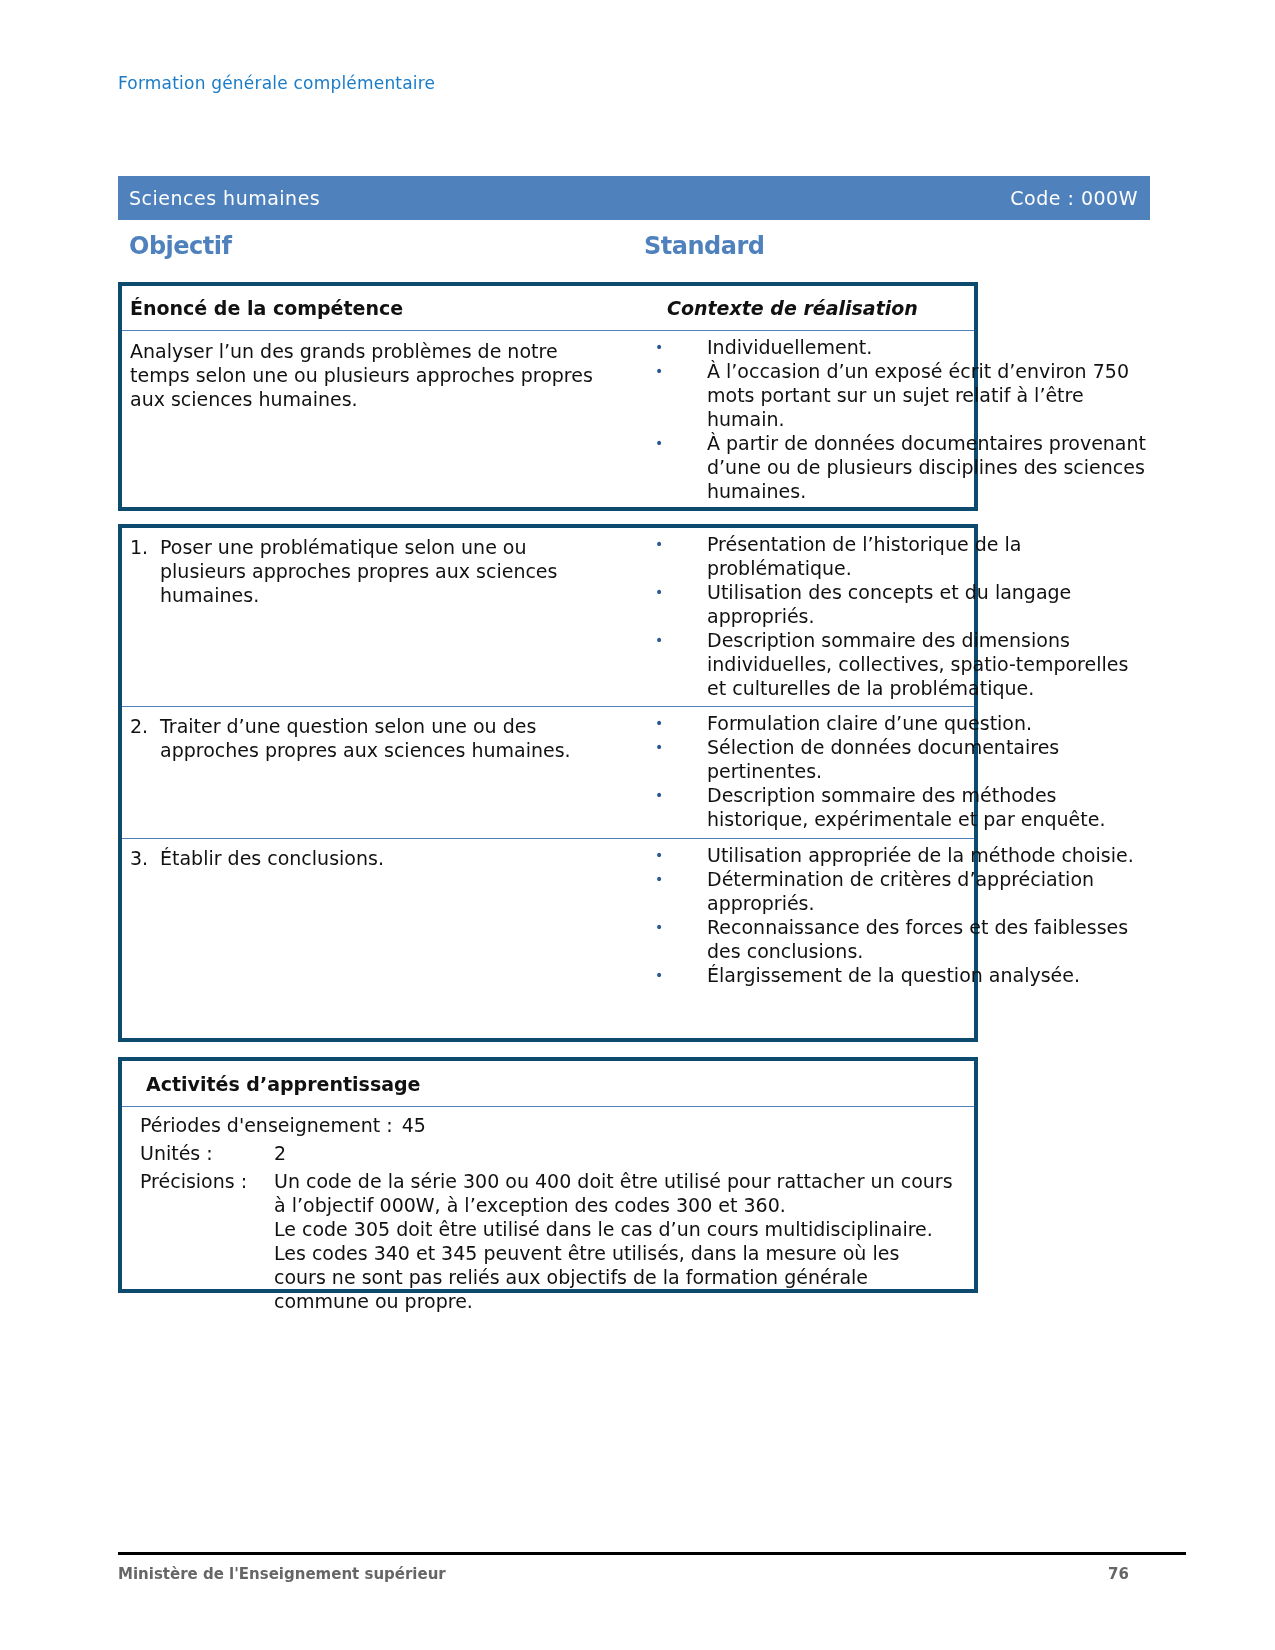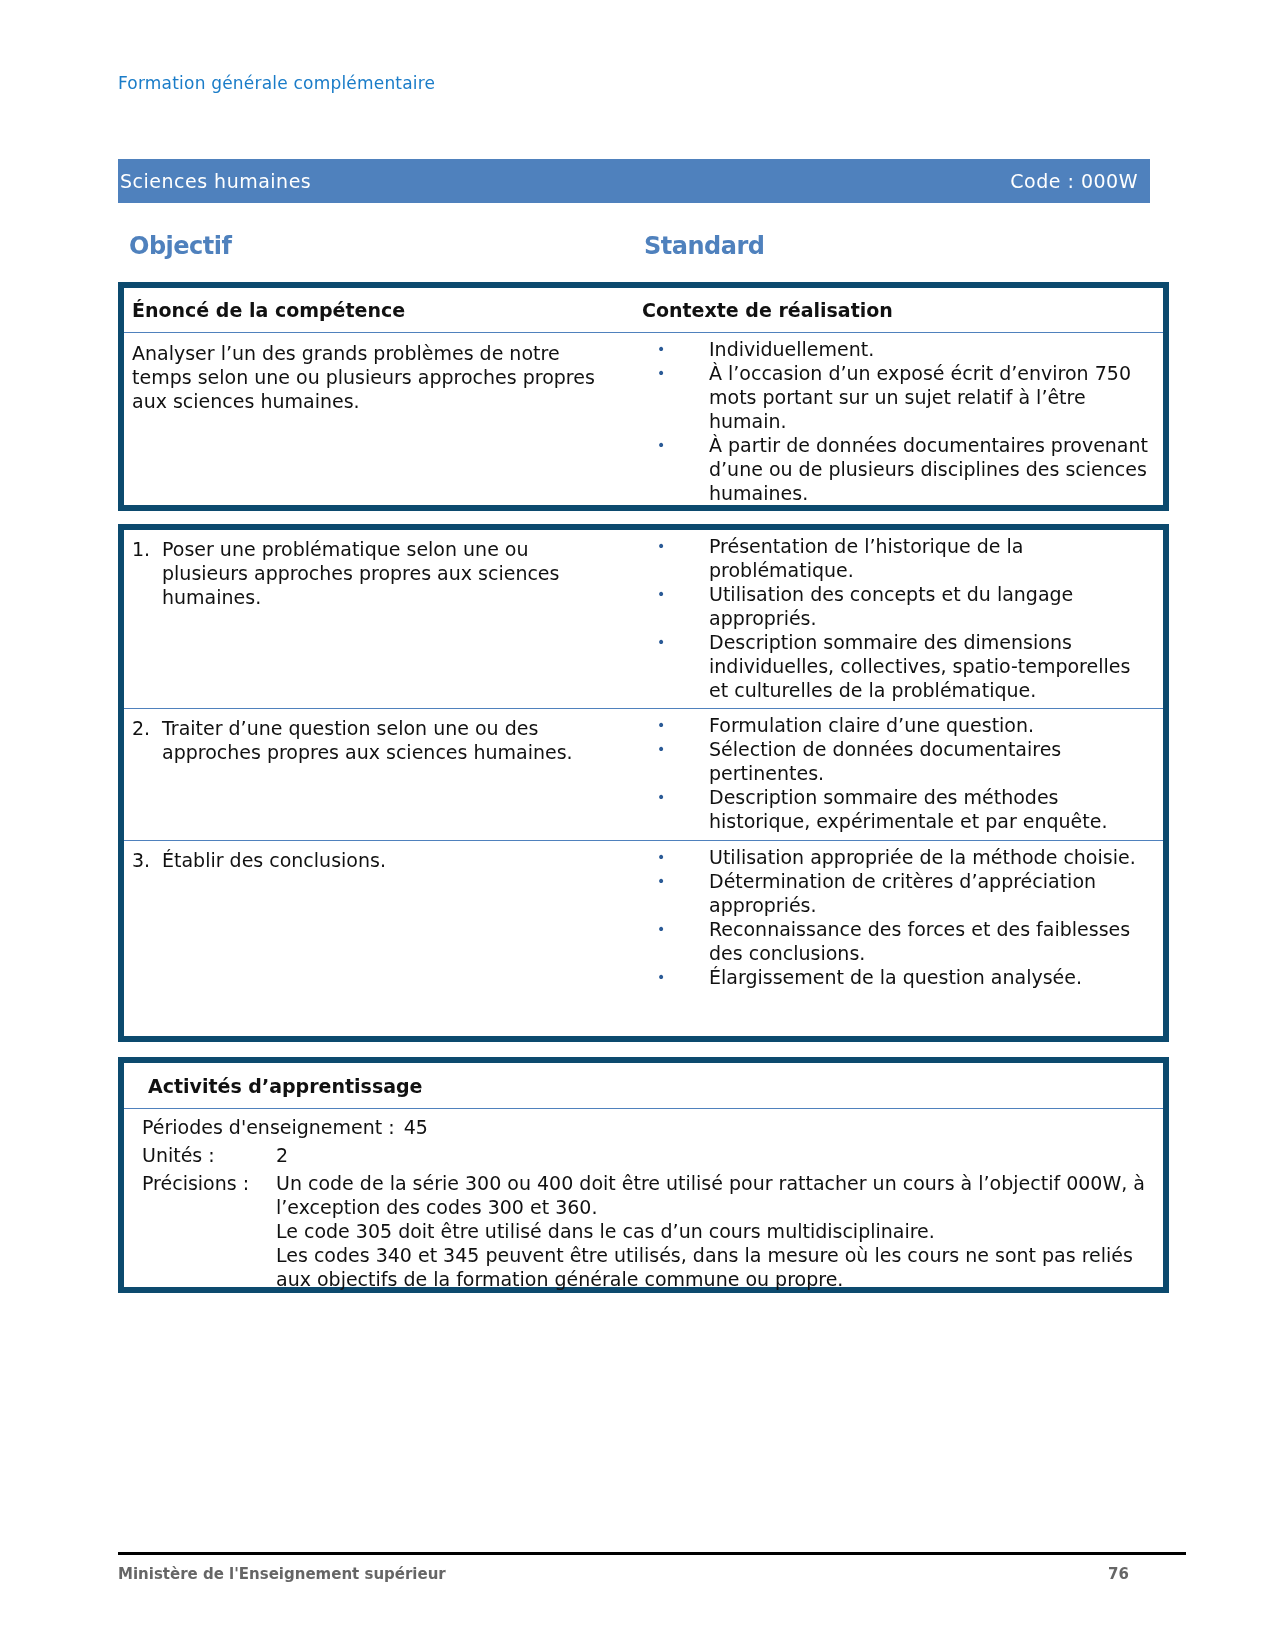--- a/index.html
+++ b/index.html
@@ -1,21 +1,21 @@
 <!DOCTYPE html>
 <html><head>
 <meta charset="utf-8">
 <style>
   html, body { margin:0; padding:0; background:#fff; }
   body { width:1275px; height:1650px; position:relative; font-family:"DejaVu Sans", sans-serif; color:#111; }
   .top-title { position:absolute; left:118px; top:73px; font-size:17px; color:#1a7cc8; letter-spacing:0.2px; }
-  .band { position:absolute; left:118px; top:159px; width:1032px; height:44px; background:#4f81bd; color:#fff; font-size:19px; display:flex; align-items:center; justify-content:space-between; padding:0 12px 0 2px; box-sizing:border-box; letter-spacing:0.5px; }
+  .band { position:absolute; left:118px; top:176px; width:1032px; height:44px; background:#4f81bd; color:#fff; font-size:19px; display:flex; align-items:center; justify-content:space-between; padding:0 12px 0 11px; box-sizing:border-box; letter-spacing:0.5px; }
   .colheads { position:absolute; top:232px; left:118px; width:1032px; height:40px; }
   .colhead { position:absolute; font-weight:bold; font-size:24px; color:#4f81bd; letter-spacing:-0.5px; }
-  .box { position:absolute; left:118px; width:1051px; border:6px solid #0c4a6e; box-sizing:border-box; }
+  .box { position:absolute; left:118px; width:860px; border:4px solid #0c4a6e; box-sizing:border-box; }
   .hrow { height:44px; border-bottom:1.5px solid #4f81bd; position:relative; font-weight:bold; font-size:19px; }
   .hrow span { position:absolute; top:11px; }
   .row { position:relative; border-bottom:1.5px solid #4f81bd;padding-left:43px; }
   .row:last-child { border-bottom:none; }
   .lc { position:absolute; left:8px; top:7px; width:480px; font-size:19px; line-height:24px; }
   .lc .num { display:inline-block; width:30px; }
   .lc .item { display:flex; }
   .lc .item .t { flex:1; }
   .rc { position:absolute; left:510px; top:4px; width:510px; font-size:19px; line-height:24px; }
   .bul { display:flex; }
@@ -40,21 +40,21 @@
 </div>
 
 <div class="colheads">
   <span class="colhead" style="left:11px;">Objectif</span>
   <span class="colhead" style="left:526px;">Standard</span>
 </div>
 
 <div class="box" style="top:282px; height:229px;">
   <div class="hrow">
     <span style="left:8px;">Énoncé de la compétence</span>
-    <span style="left:518px;">Contexte de réalisation</span>
+    <span style="left:545px;font-style:italic;">Contexte de réalisation</span>
   </div>
   <div class="row" style="height:180px;">
     <div class="lc" style="top:8px;">Analyser l’un des grands problèmes de notre temps selon une ou plusieurs approches propres aux sciences humaines.</div>
     <div class="rc" style="left:515px;">
       <div class="bul">
           <span class="dot">•</span>
           <span class="t">Individuellement.</span>
         </div>
       <div class="bul">
           <span class="dot">•</span>

